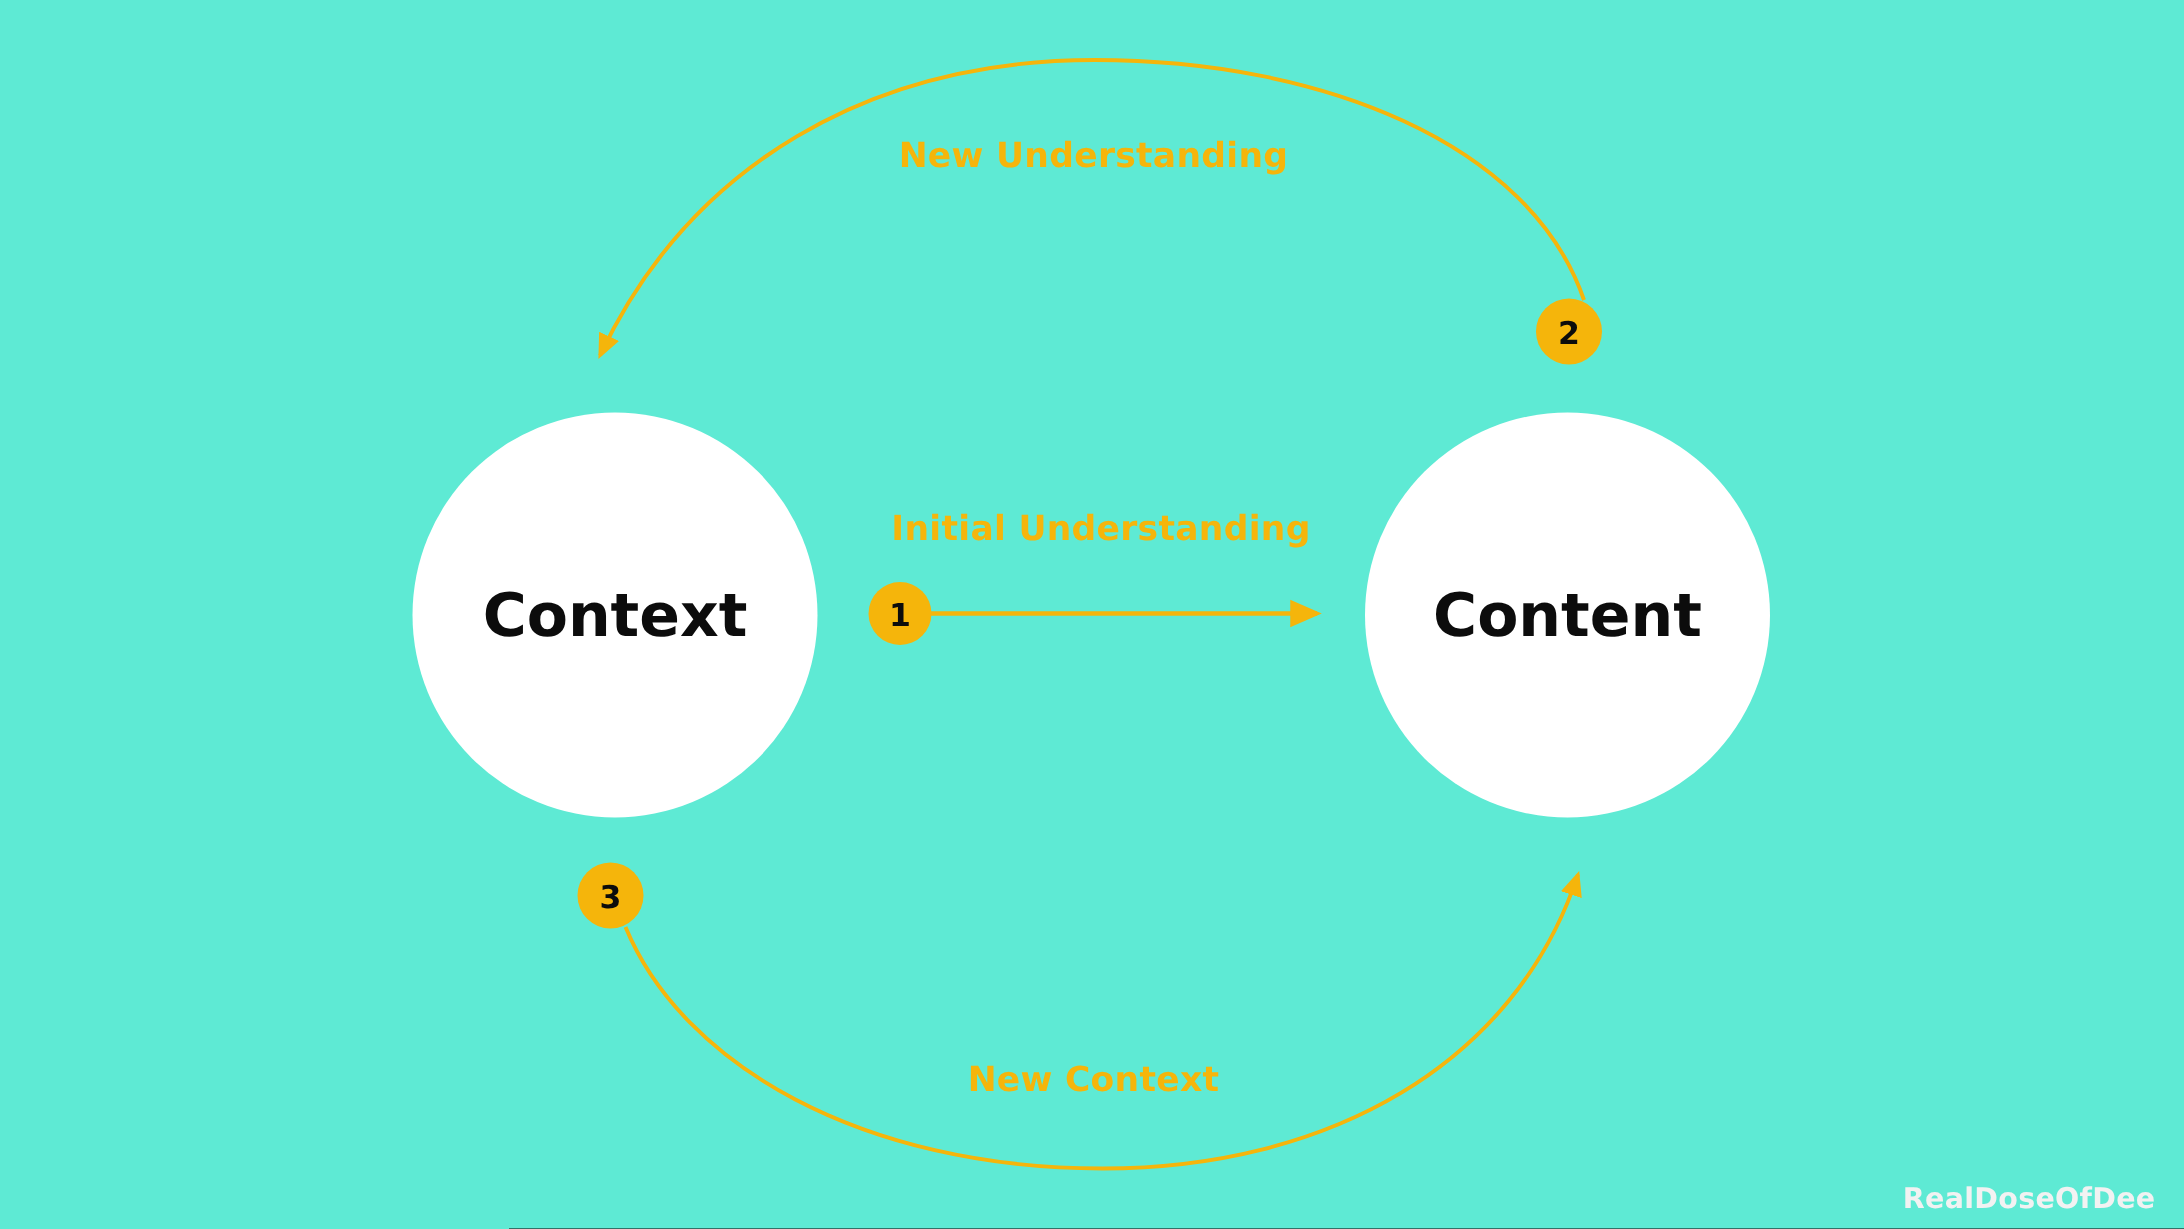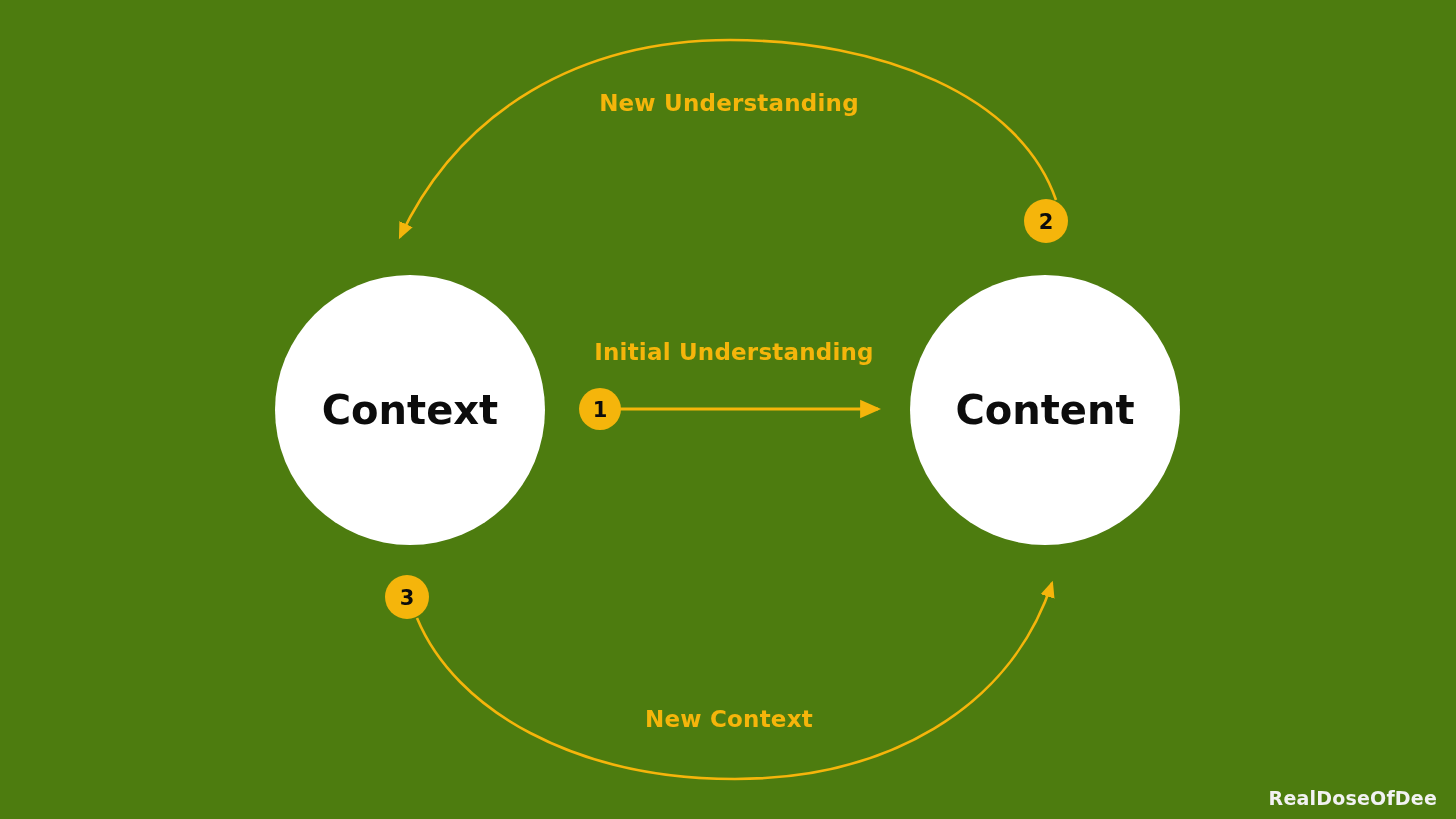--- a/index.html
+++ b/index.html
@@ -10,21 +10,21 @@
   body {
     width: 1456px;
     height: 819px;
     overflow: hidden;
     font-family: "DejaVu Sans", "Liberation Sans", sans-serif;
   }
   #stage {
     position: relative;
     width: 1456px;
     height: 819px;
-    background: #4d7c0f;
+    background: #5eead4;
   }
   #diagram-svg {
     position: absolute;
     left: 0;
     top: 0;
     width: 1456px;
     height: 819px;
     display: block;
   }
   .node-label {

